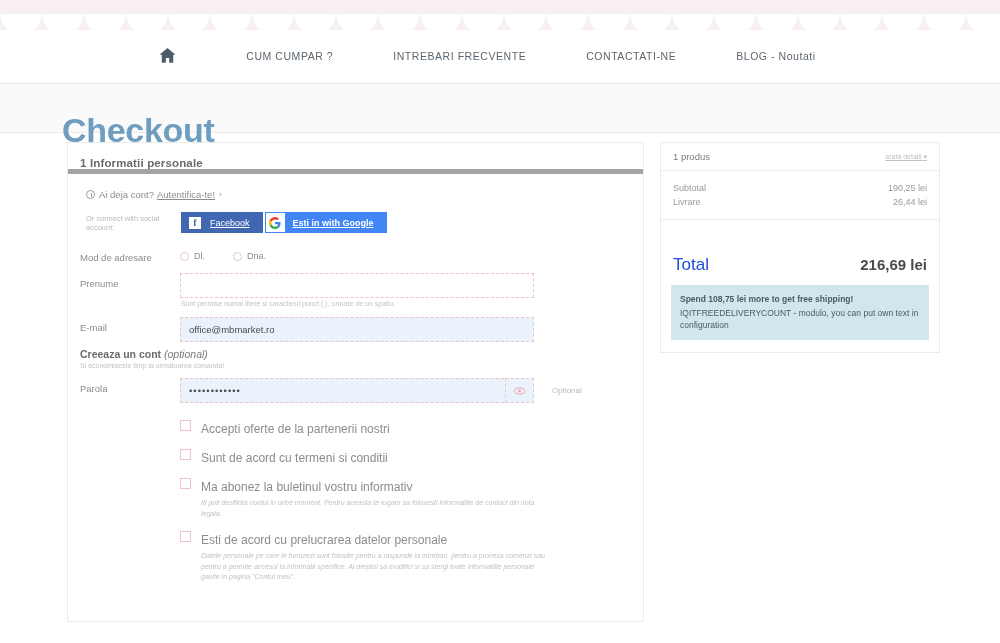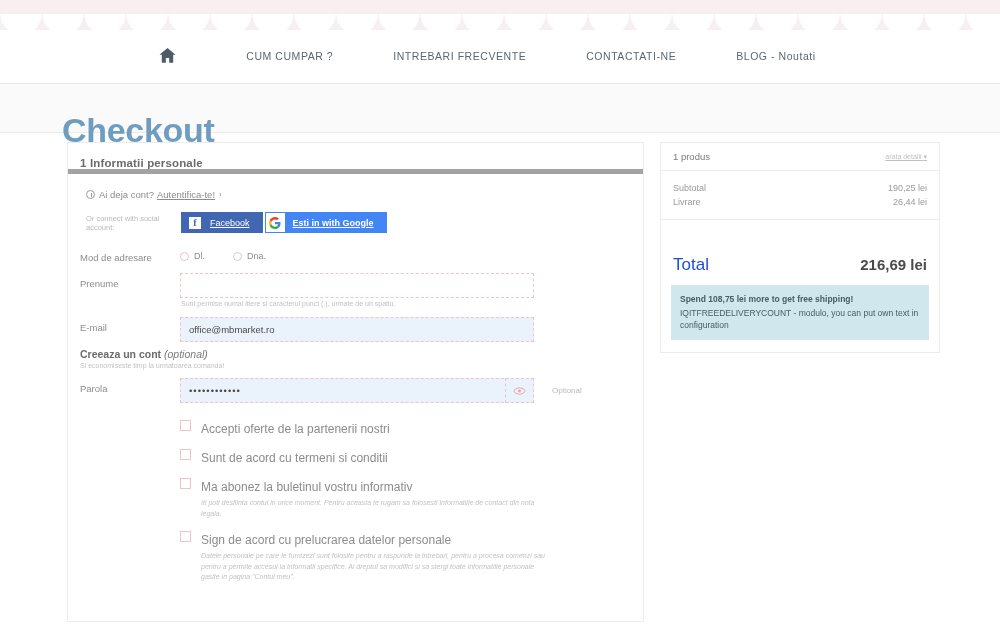--- a/index.html
+++ b/index.html
@@ -286,21 +286,21 @@
           <span class="cbox"></span>
           <span class="cbtext">
             <span class="cblabel">Ma abonez la buletinul vostru informativ</span>
             <div class="cbnote">Iti poti desfiinta contul in orice moment. Pentru aceasta te rugam sa folosesti informatiile de contact din nota legala.</div>
           </span>
         </label>
 
         <label class="cbrow">
           <span class="cbox"></span>
           <span class="cbtext">
-            <span class="cblabel">Sign de acord cu prelucrarea datelor personale</span>
+            <span class="cblabel">Esti de acord cu prelucrarea datelor personale</span>
             <div class="cbnote">Datele personale pe care le furnizezi sunt folosite pentru a raspunde la intrebari, pentru a procesa comenzi sau pentru a permite accesul la informatii specifice. Ai dreptul sa modifici si sa stergi toate informatiile personale gasite in pagina "Contul meu".</div>
           </span>
         </label>
 
       </div>
     </div>
 
     <div class="contwrap">
       
     </div>

